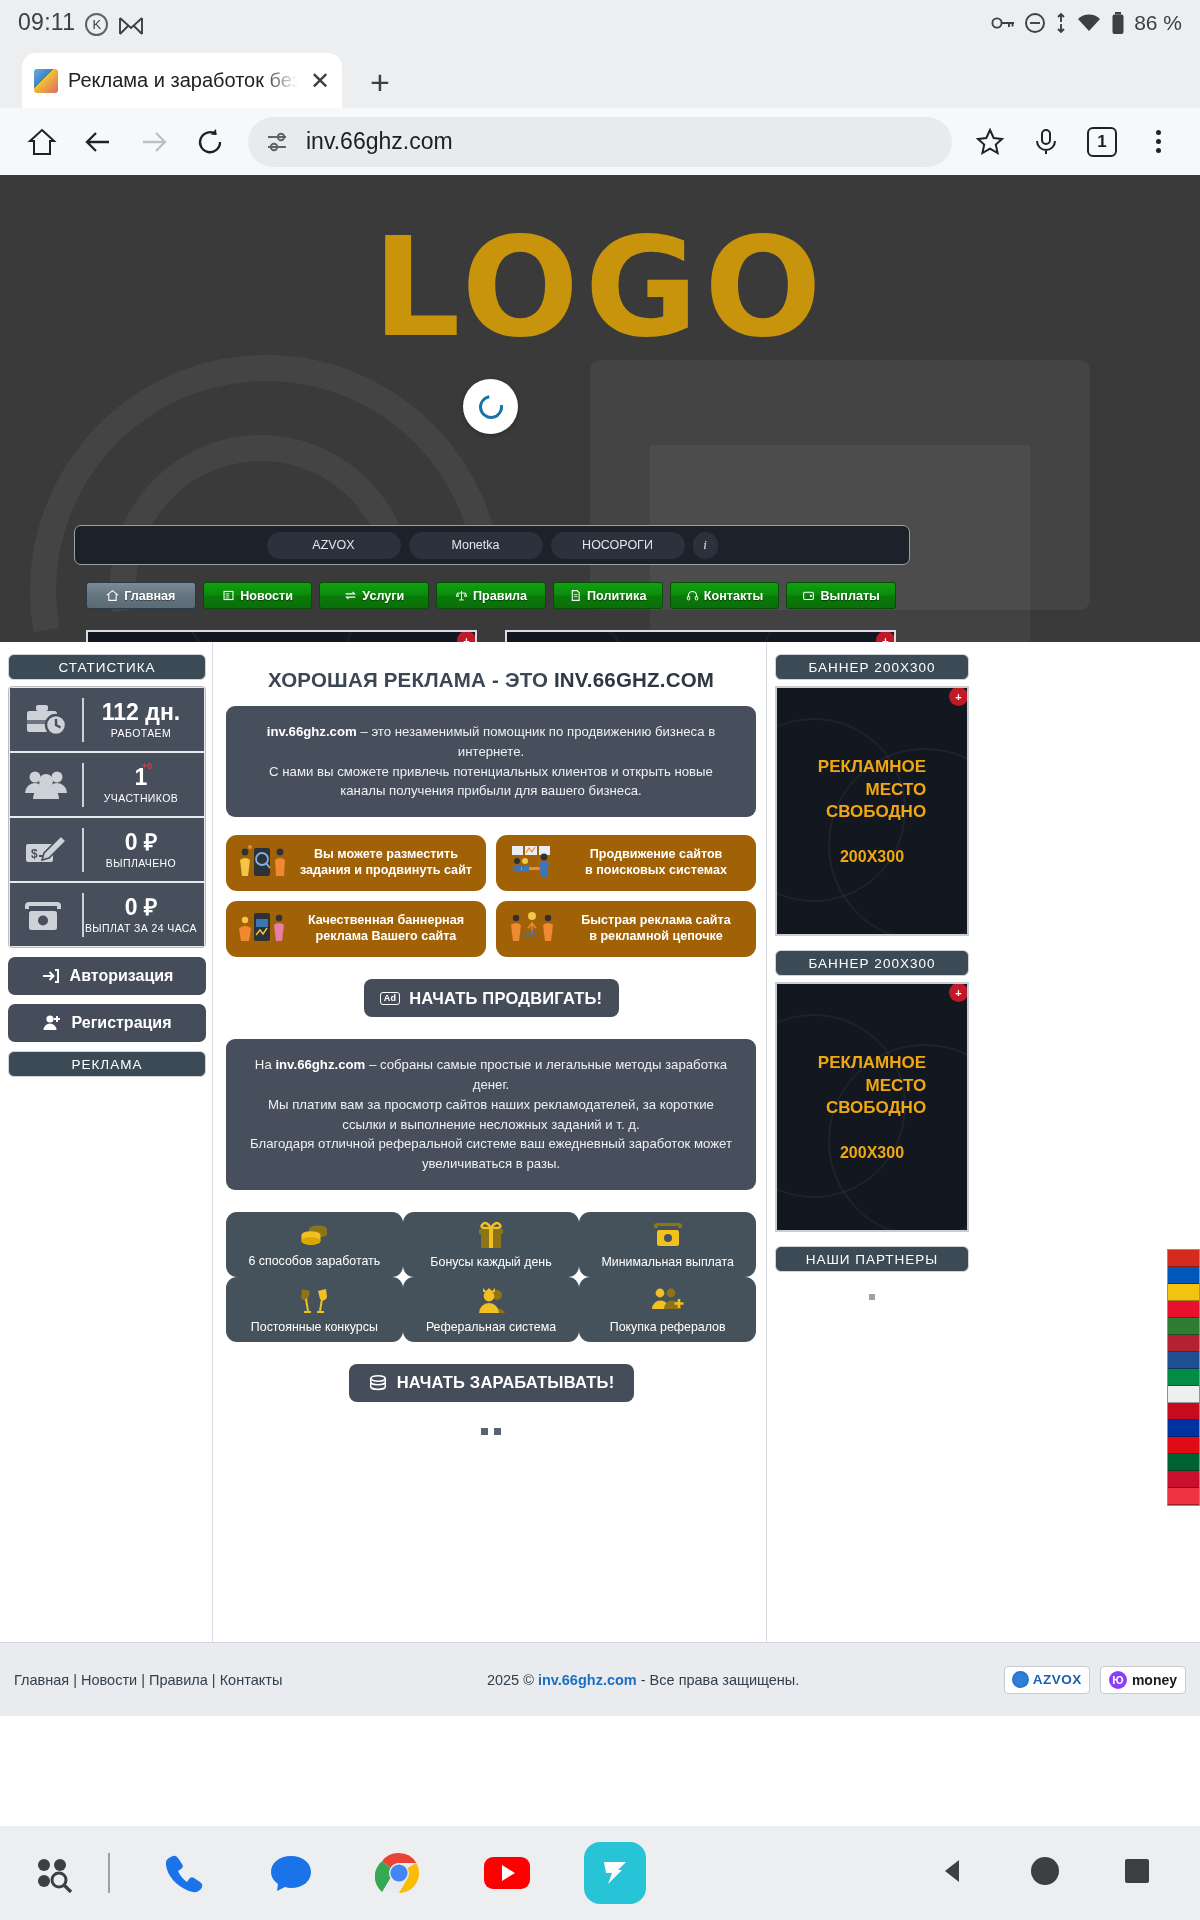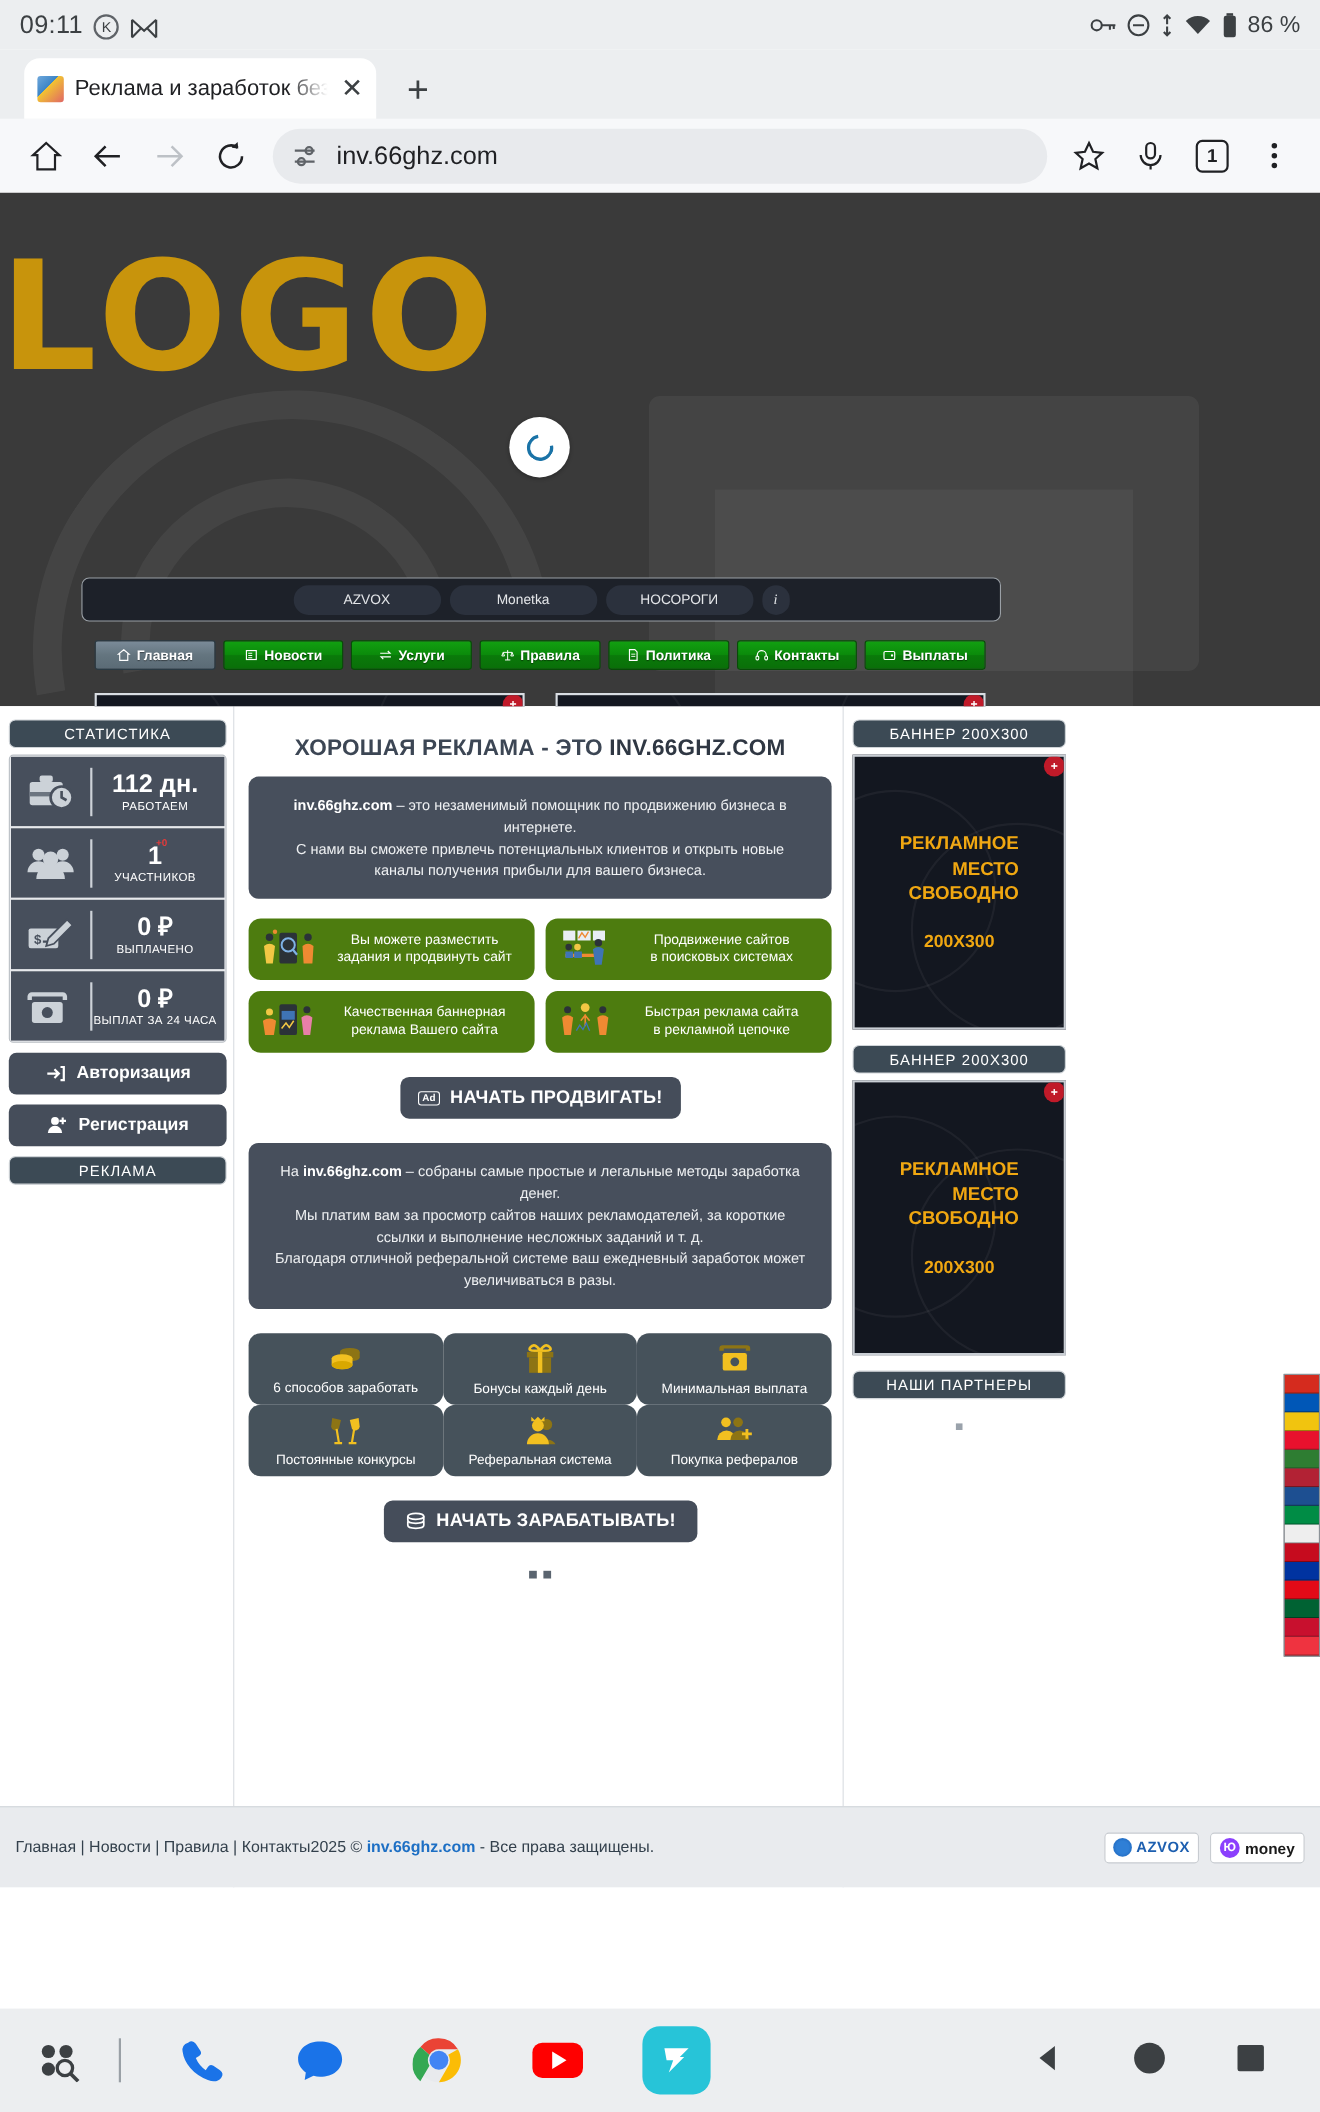--- a/index.html
+++ b/index.html
@@ -73,21 +73,21 @@
     content:"";position:absolute;left:110px;top:260px;width:250px;height:250px;
     border-radius:50%;border:26px solid rgba(255,255,255,.05);
     border-right-color:transparent;border-bottom-color:transparent;
     transform:rotate(35deg);
   }
   .hero-screen{position:absolute;left:590px;top:185px;width:500px;height:250px;
     background:rgba(255,255,255,.055);border-radius:10px;}
   .hero-screen2{position:absolute;left:650px;top:270px;width:380px;height:200px;
     background:rgba(255,255,255,.045);}
   .logo{
-    position:absolute;left:0;right:0;top:32px;text-align:left;
+    position:absolute;left:0;right:0;top:32px;text-align:center;
     font-size:138px;font-weight:700;color:#c8940c;letter-spacing:6px;
     font-family:"DejaVu Sans", sans-serif;
     z-index:2;
   }
   .spinner{
     position:absolute;left:463px;top:204px;width:55px;height:55px;border-radius:50%;
     background:#fff;display:flex;align-items:center;justify-content:center;z-index:5;
     box-shadow:0 1px 4px rgba(0,0,0,.3);
   }
   .spinner i{display:block;width:24px;height:24px;border-radius:50%;
@@ -192,22 +192,22 @@
     letter-spacing:.2px;margin:8px 0 14px;
   }
   .main-h1 b{color:#2f3743;}
   .txtblock{
     background:#474f5c;border-radius:9px;color:#eef0f2;
     font-size:13.2px;line-height:1.5;text-align:center;padding:16px 22px;
   }
   .txtblock b{color:#ffffff;}
   .cards{display:grid;grid-template-columns:1fr 1fr;gap:10px;margin-top:18px;}
   .card{
-    background:#4d7c0f;border-radius:11px;height:56px;display:flex;align-items:center;
-    gap:8px;padding:16px 10px;
+    background:#a16207;border-radius:11px;height:56px;display:flex;align-items:center;
+    gap:8px;padding:16px 10px;font-weight:bold;
   }
   .card .ill{width:52px;height:40px;flex:0 0 auto;}
   .card .ctxt{flex:1;text-align:center;color:#fff;font-size:12.6px;line-height:1.25;}
   .ctabtn{
     margin:22px auto 0;width:255px;height:38px;background:#454d5a;border-radius:8px;
     display:flex;align-items:center;justify-content:center;gap:9px;
     color:#fff;font-size:16.5px;font-weight:700;letter-spacing:.2px;
   }
   .ad-glyph{border:1.8px solid #fff;border-radius:3px;font-size:9px;font-weight:700;
     padding:1px 3px;line-height:1;}
@@ -243,21 +243,21 @@
     display:flex;flex-direction:column;z-index:9;
   }
   .flagrail span{height:17px;display:block;border-bottom:1px solid rgba(0,0,0,.35);}
 
   
   .footer{
     position:absolute;left:0;right:0;bottom:0;height:74px;background:#e9ebee;
     border-top:1px solid #d2d6da;display:flex;align-items:center;padding:0 14px;
   }
   .f-links{font-size:14.5px;color:#33404c;}
-  .f-mid{flex:1;text-align:left;font-size:14.5px;color:#33404c;}
+  .f-mid{flex:1;text-align:center;font-size:14.5px;color:#33404c;}
   .f-mid a{color:#1d6fc4;font-weight:700;text-decoration:none;}
   .f-right{display:flex;align-items:center;gap:10px;}
   .logo-azvox{
     background:#fff;border:1px solid #c8ccd1;border-radius:4px;height:28px;
     display:flex;align-items:center;gap:4px;padding:0 7px;
   }
   .logo-azvox .sun{width:17px;height:17px;border-radius:50%;
     background:radial-gradient(circle,#2f7fd6 45%,#1a5fb4 100%);}
   .logo-azvox .nm{font-size:13.5px;font-weight:700;color:#1d5fb0;letter-spacing:.5px;}
   .logo-ym{

